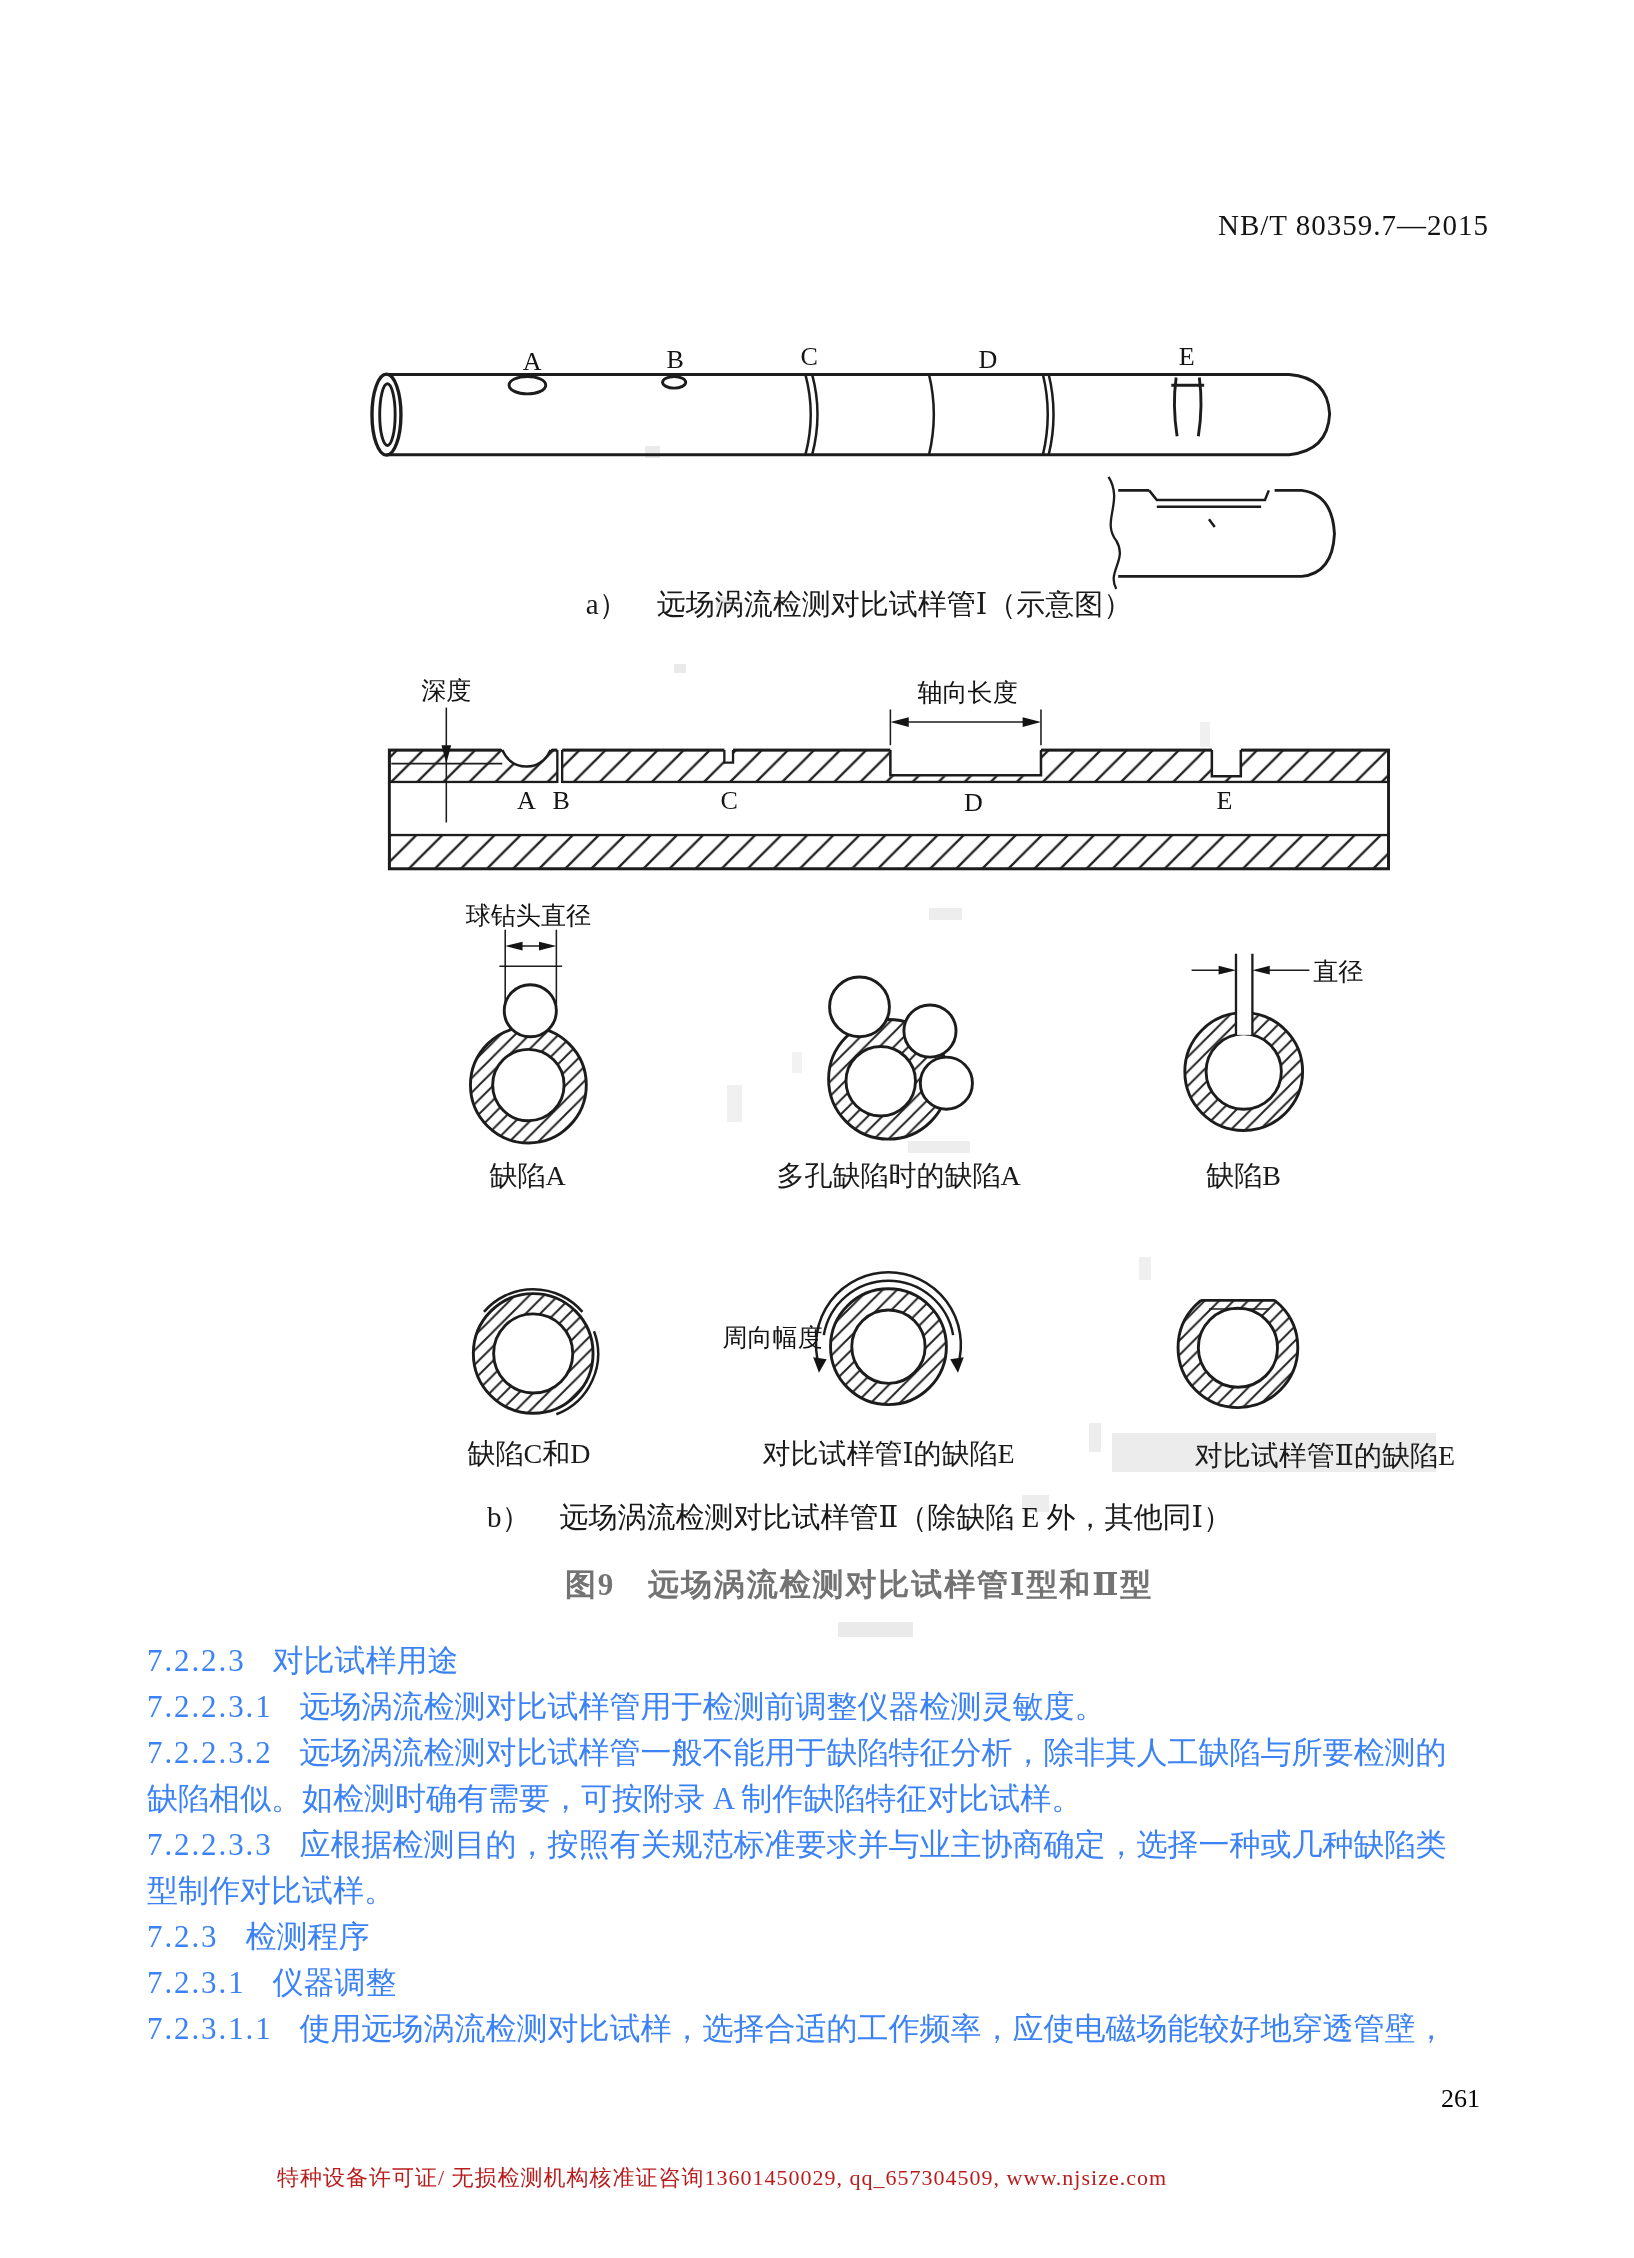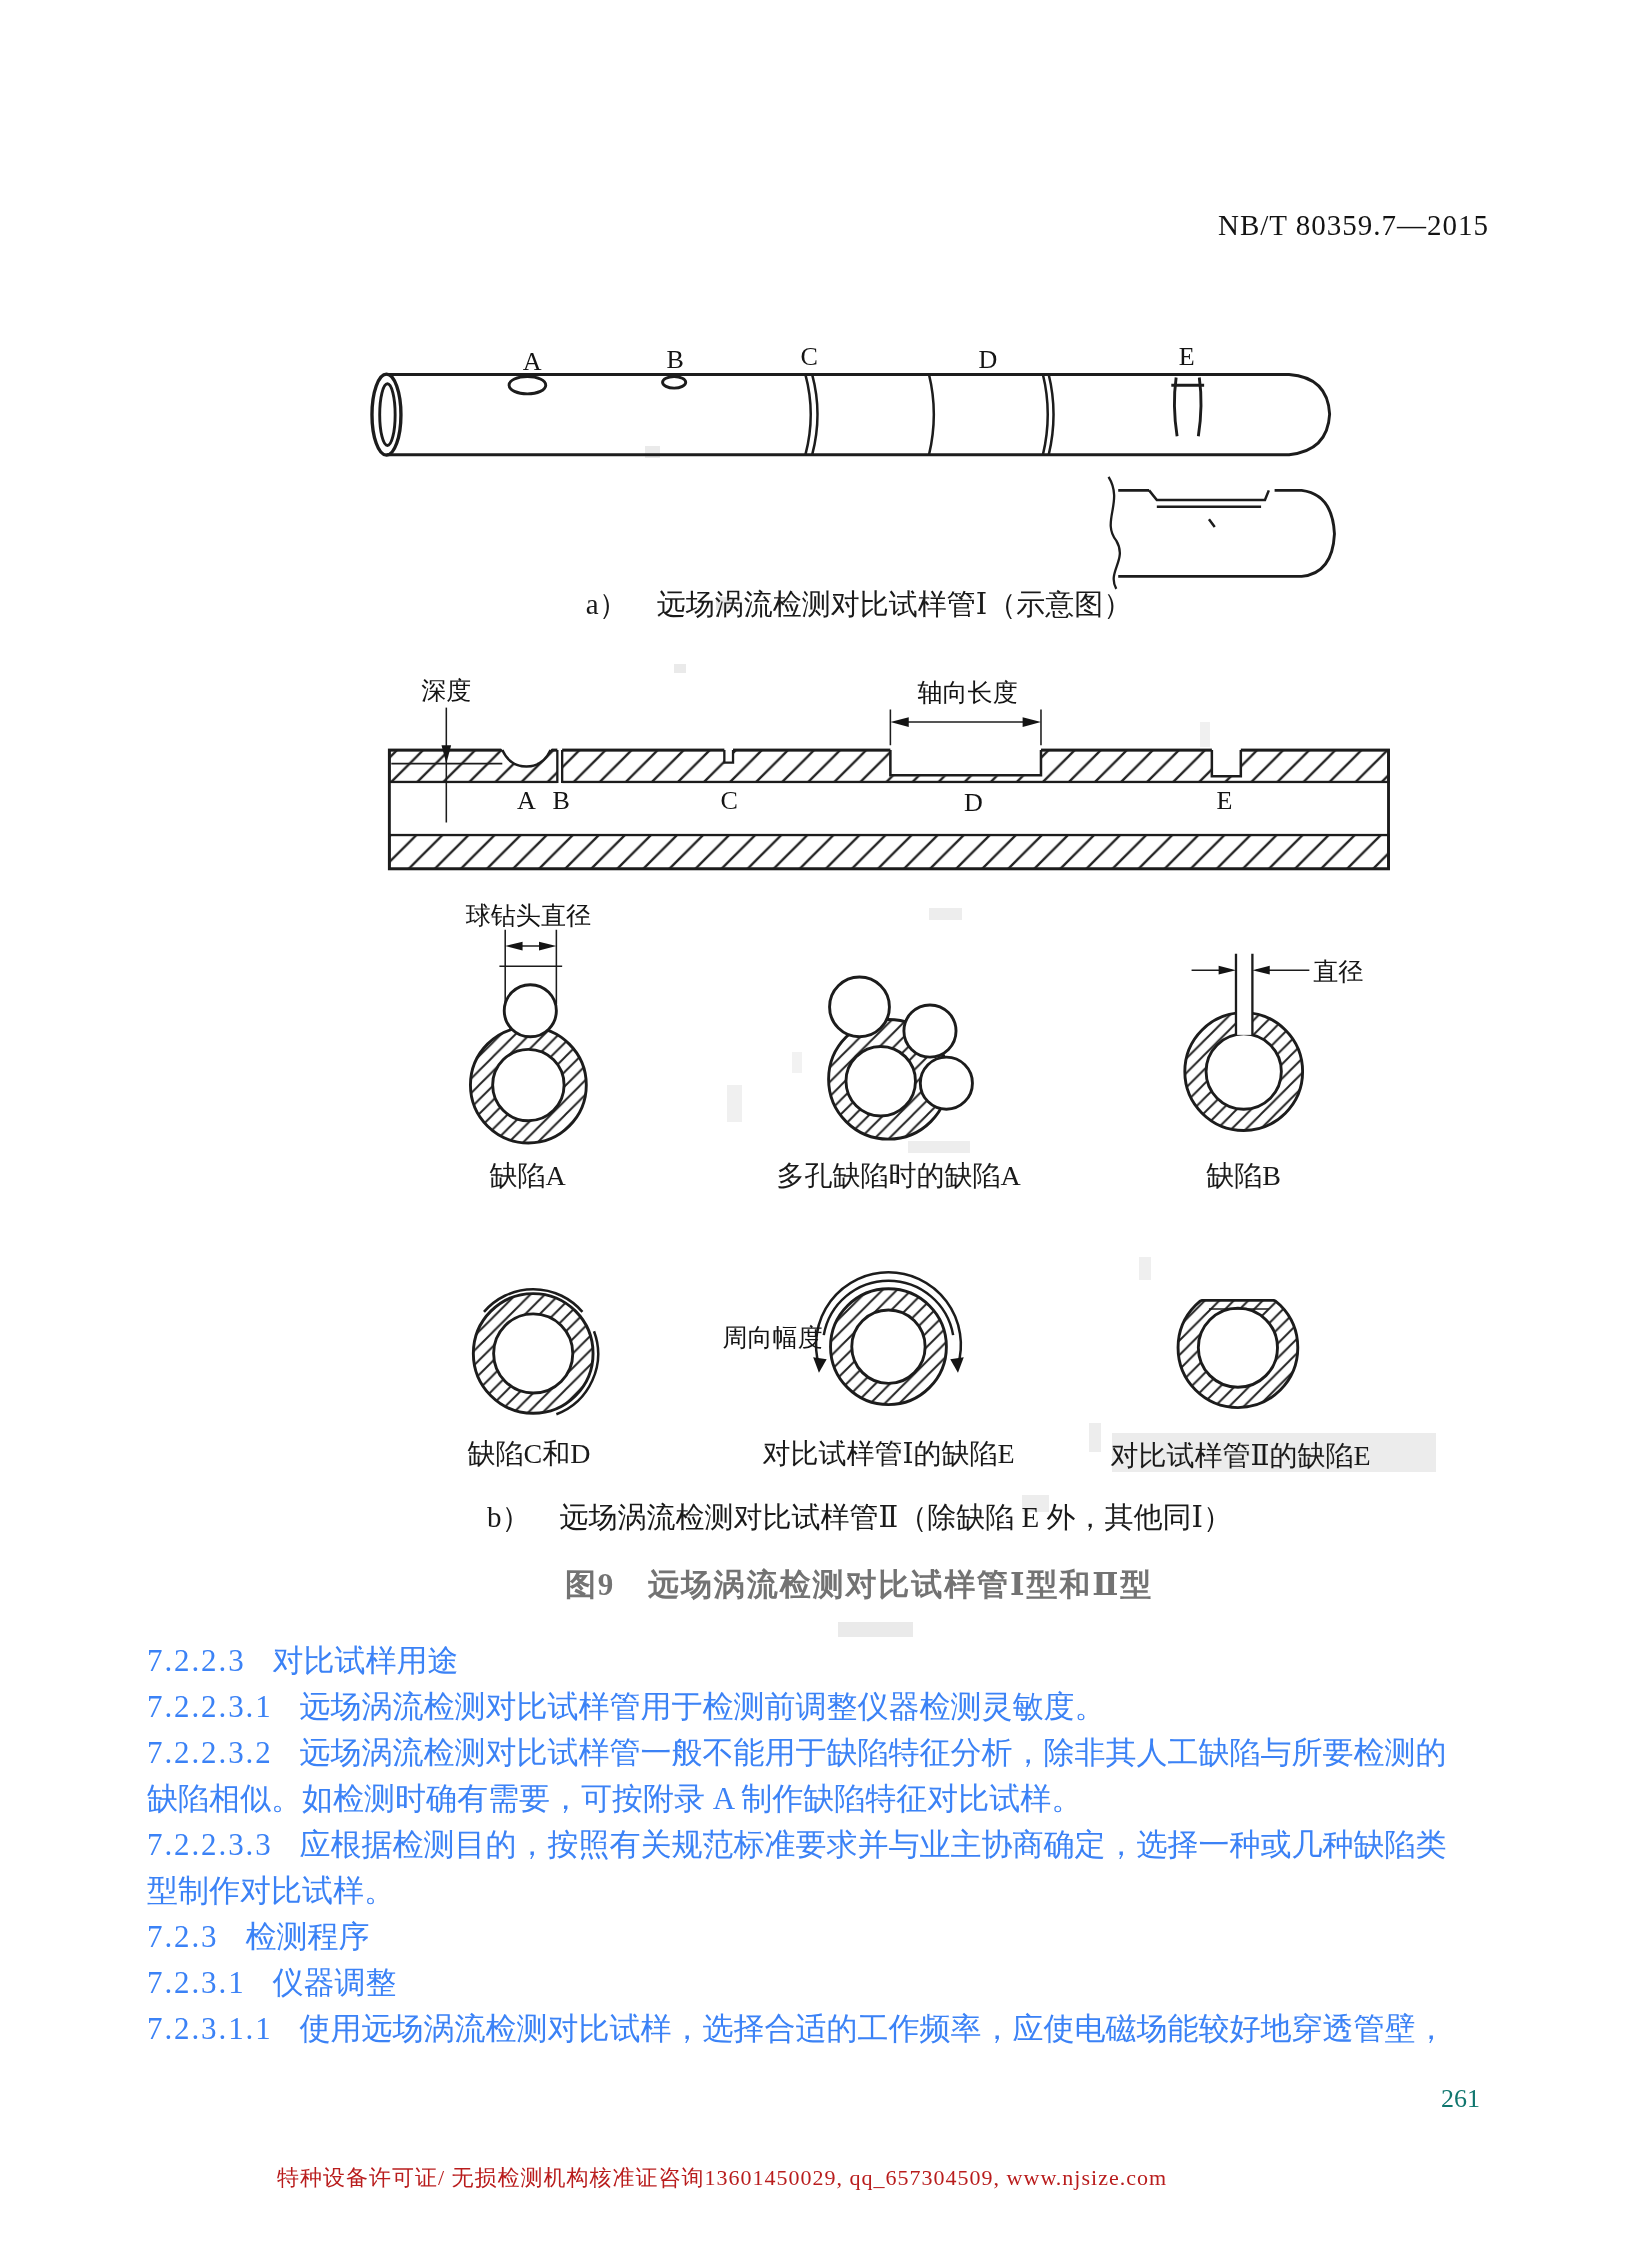--- a/index.html
+++ b/index.html
@@ -7,21 +7,21 @@
     position:relative;width:1635px;height:2258px;background:#ffffff;overflow:hidden;
     font-family:"Liberation Serif","DejaVu Serif",serif;color:#161616;
   }
   .abs{position:absolute;}
   .cap{position:absolute;text-align:center;font-size:28px;color:#1a1a1a;white-space:nowrap;}
   .hdr{position:absolute;font-size:29px;letter-spacing:1px;color:#141414;}
   .fig-title{position:absolute;text-align:center;font-weight:bold;font-size:31px;letter-spacing:1.9px;color:#737373;}
   .body-block{position:absolute;left:147px;top:1638px;width:1344px;font-size:31px;color:#3b82f6;}
   .bline{line-height:46px;height:46px;white-space:nowrap;}
   .cnum{display:inline-block;letter-spacing:1.9px;margin-right:27px;}
-  .pagenum{position:absolute;font-size:26px;color:#0f766e;}
+  .pagenum{position:absolute;font-size:26px;color:#000000;}
   .footer{position:absolute;font-size:22px;color:#b91c1c;letter-spacing:1px;white-space:nowrap;}
   .smudge{position:absolute;background:#c4c4c4;}
   svg text{font-family:"Liberation Serif","DejaVu Serif",serif;fill:#141414;}
 </style>
 </head>
 <body>
 
 <div id="page">
 
   <div class="smudge" style="left:645px;top:446px;width:15.4px;height:11.6px;opacity:.35;"></div>
@@ -161,21 +161,21 @@
   </svg>
 
   <div class="cap" style="left:434px;top:585px;width:850px;font-size:29px;">a）　远场涡流检测对比试样管Ⅰ（示意图）</div>
 
   <div class="cap" style="left:431px;top:1157px;width:193px;">缺陷A</div>
   <div class="cap" style="left:686px;top:1157px;width:425px;">多孔缺陷时的缺陷A</div>
   <div class="cap" style="left:1147px;top:1157px;width:193px;">缺陷B</div>
 
   <div class="cap" style="left:394px;top:1435px;width:270px;">缺陷C和D</div>
   <div class="cap" style="left:676px;top:1435px;width:425px;">对比试样管Ⅰ的缺陷E</div>
-  <div class="cap" style="left:1026px;top:1437px;width:429px;">对比试样管Ⅱ的缺陷E</div>
+  <div class="cap" style="left:1026px;top:1437px;width:429px;text-align:right;">对比试样管Ⅱ的缺陷E</div>
 
   <div class="cap" style="left:425px;top:1498px;width:869px;font-size:29px;">b）　远场涡流检测对比试样管Ⅱ（除缺陷 E 外，其他同Ⅰ）</div>
 
   <div class="fig-title" style="left:386px;top:1564px;width:946px;">图9　远场涡流检测对比试样管Ⅰ型和Ⅱ型</div>
 
   <div class="body-block">
     <div class="bline"><span class="cnum">7.2.2.3</span><span>对比试样用途</span></div>
     <div class="bline"><span class="cnum">7.2.2.3.1</span><span>远场涡流检测对比试样管用于检测前调整仪器检测灵敏度。</span></div>
     <div class="bline"><span class="cnum">7.2.2.3.2</span><span>远场涡流检测对比试样管一般不能用于缺陷特征分析，除非其人工缺陷与所要检测的</span></div>
     <div class="bline"><span>缺陷相似。如检测时确有需要，可按附录 A 制作缺陷特征对比试样。</span></div>

